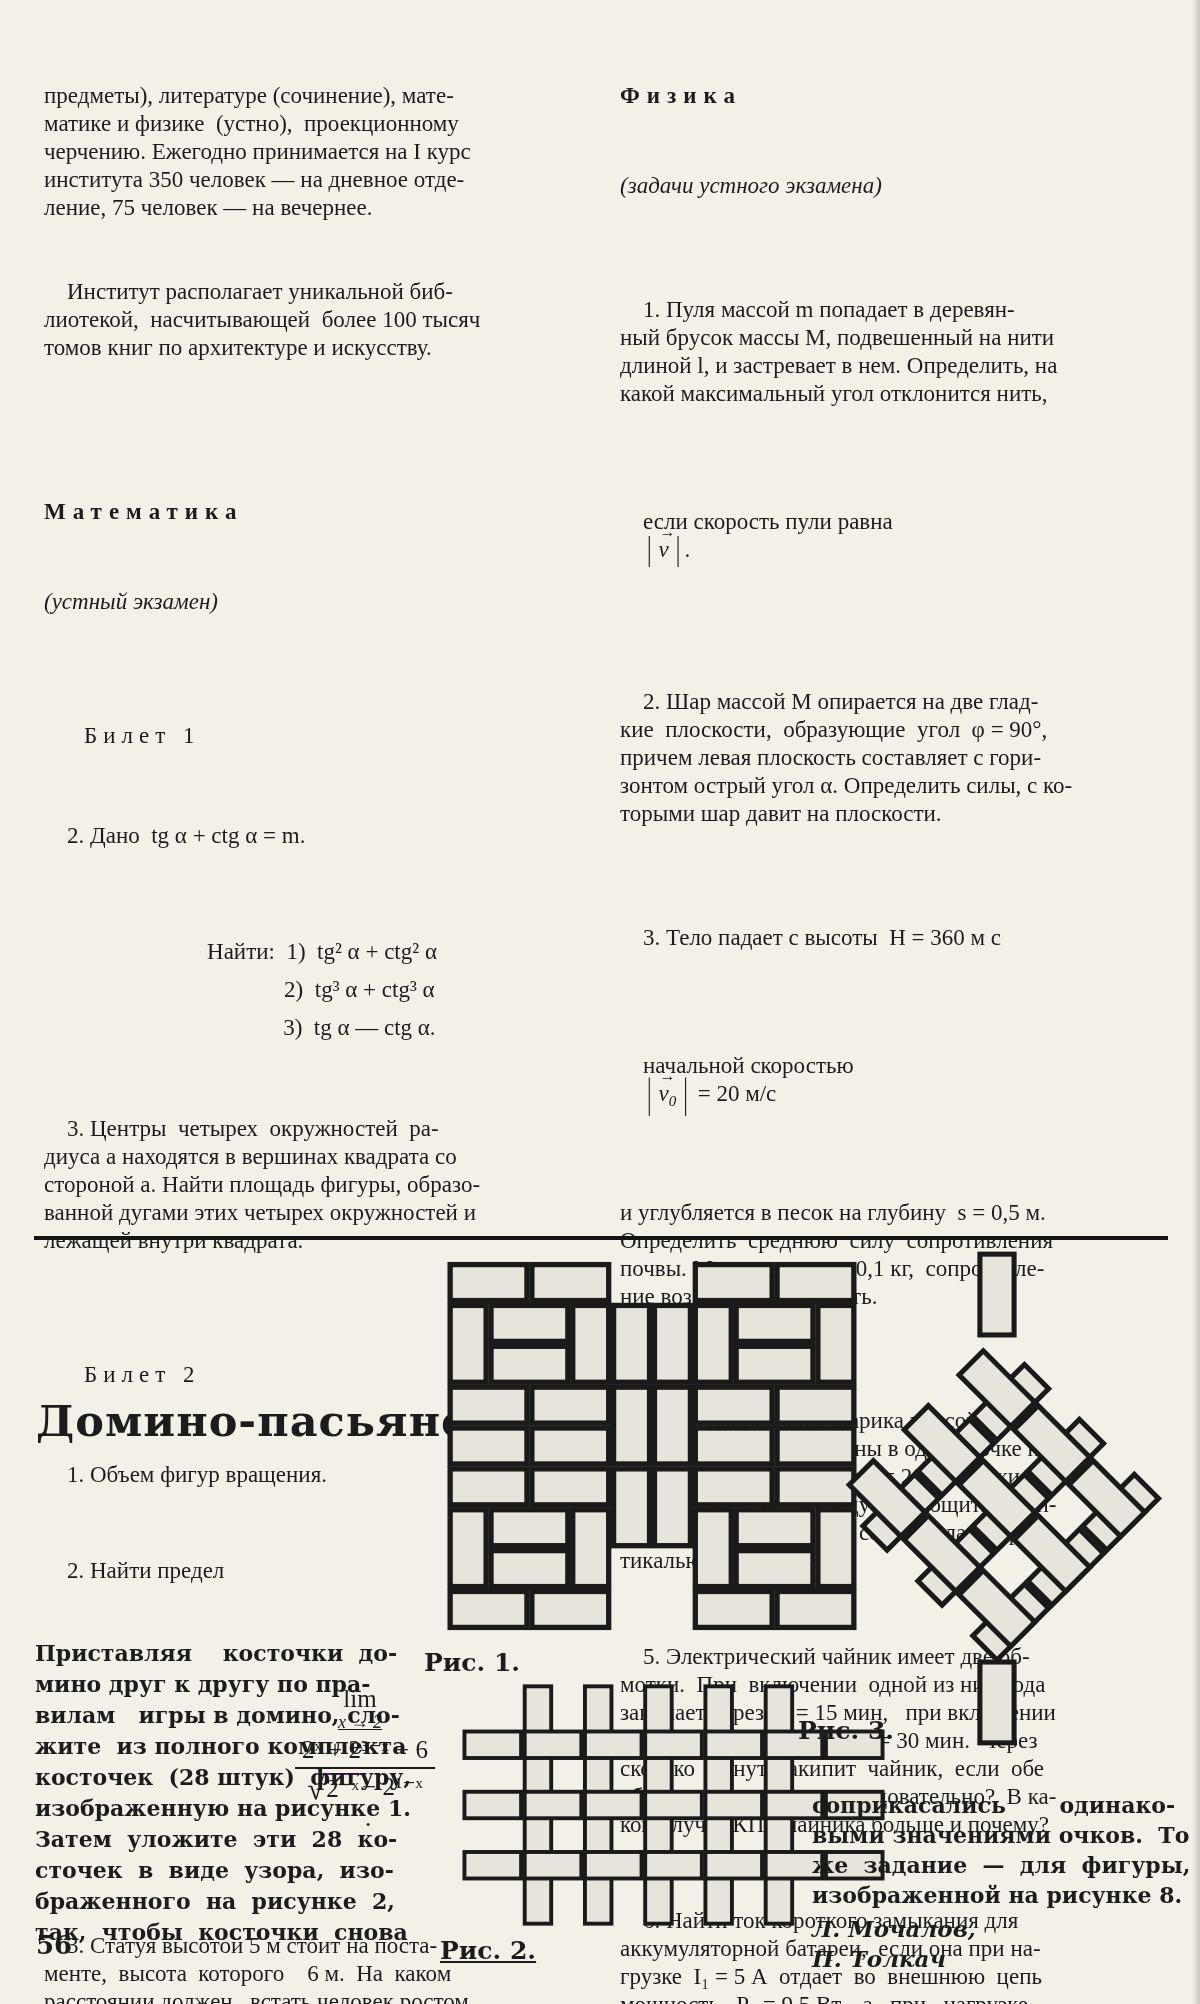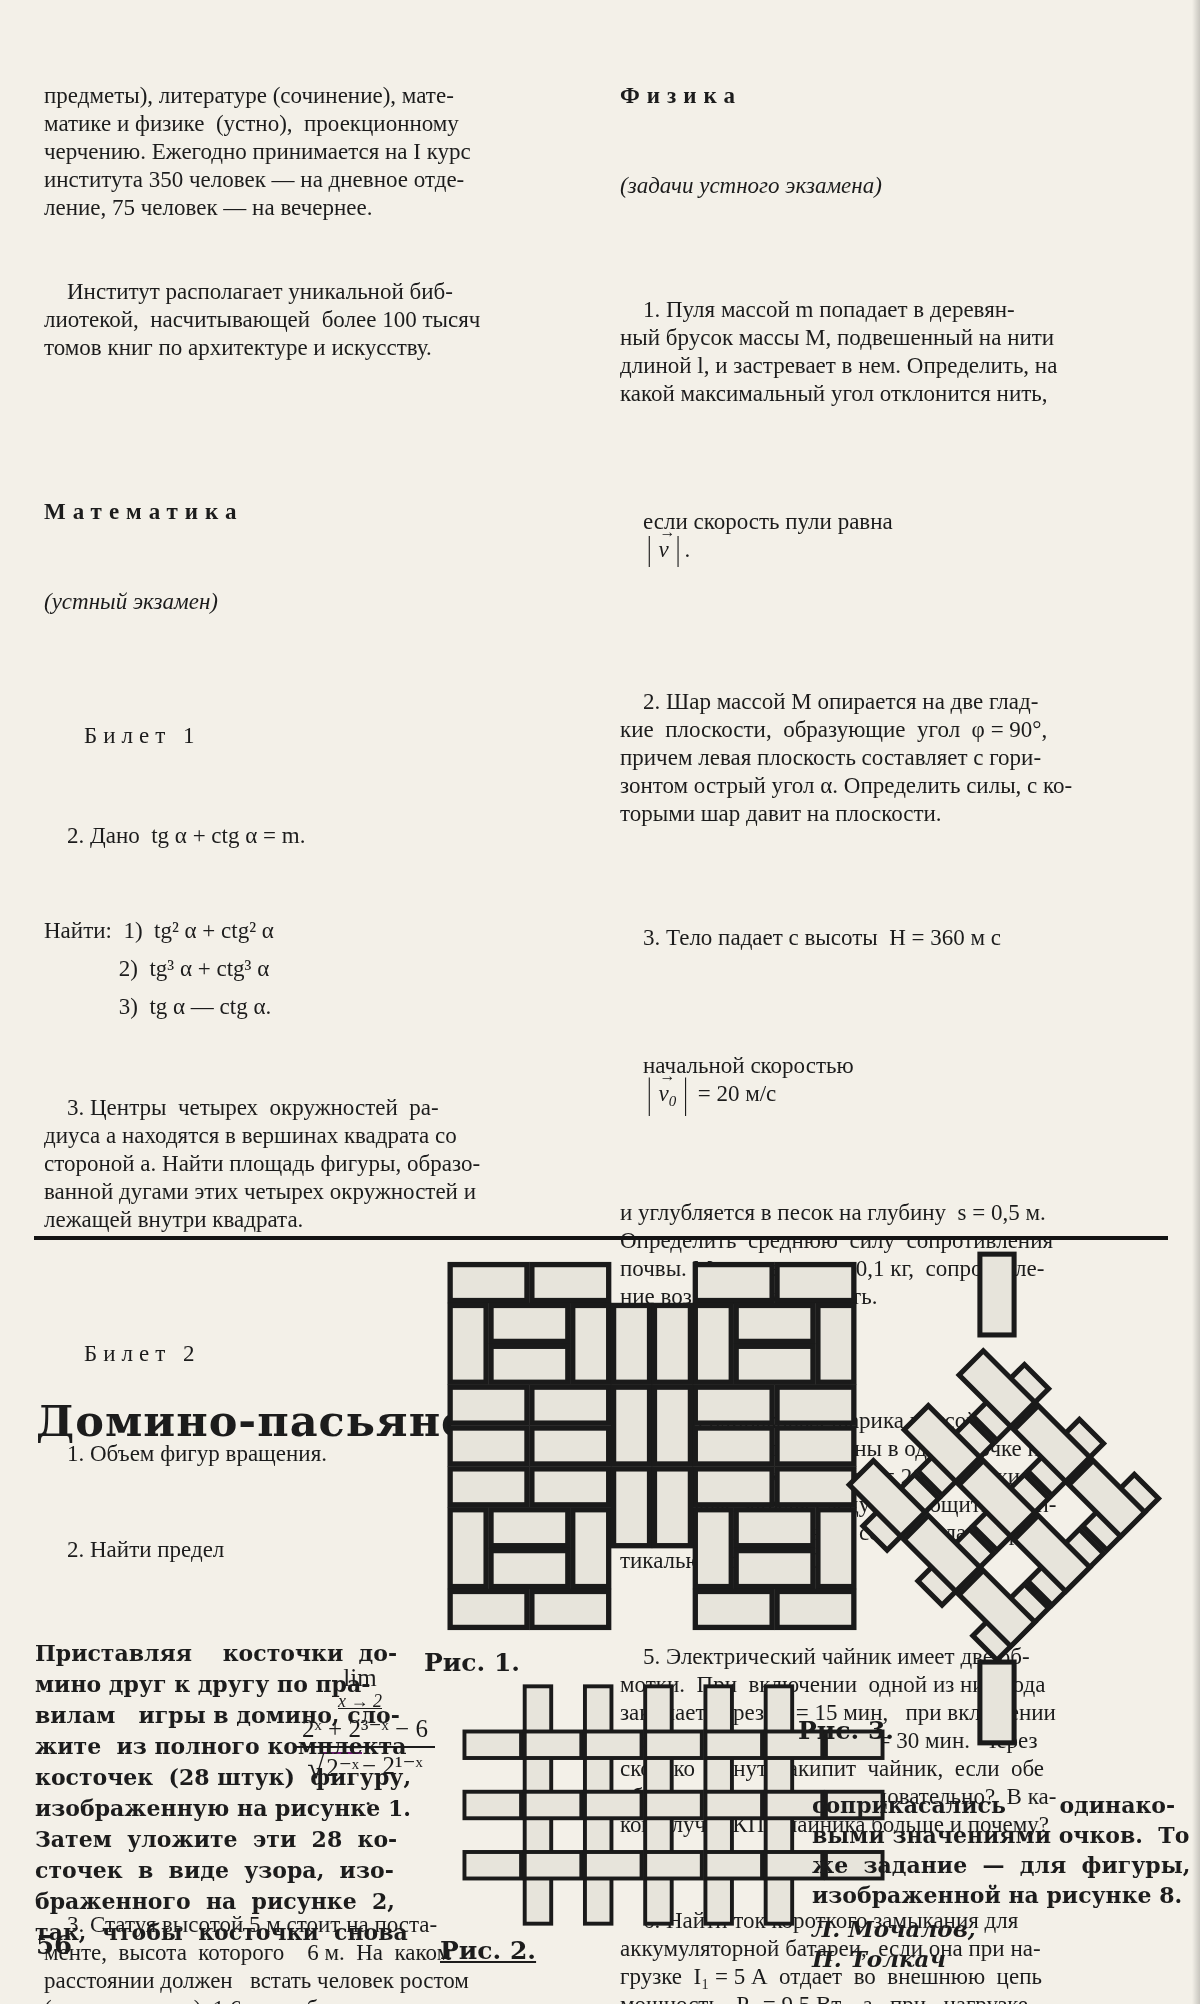--- a/index.html
+++ b/index.html
@@ -14,21 +14,21 @@
   }
   
   .col{position:absolute;white-space:pre;font-size:23px;line-height:28px;}
   .col-left{left:44px;top:26px;width:556px;}
   .col-right{left:620px;top:26px;width:560px;}
   .para{margin-top:12px;}
   .section-heading{font-weight:700;letter-spacing:7px;font-size:23px;}
   .mt-big{margin-top:52px;}
   .sub-heading{font-style:italic;margin-top:6px;}
   .ticket{margin:22px 0 4px 40px;letter-spacing:6px;}
-  .find-block{margin-top:6px;line-height:38px;}
+  .find-block{margin-top:27px;line-height:38px;text-align:center;}
   
   .formula{display:flex;align-items:center;margin:16px 0 4px 86px;font-size:25px;white-space:normal;flex-direction:column;}
   .lim-col{display:inline-flex;flex-direction:column;align-items:center;margin-right:10px;}
   .lim-col .lim-sub{font-size:18px;font-style:italic;margin-top:-5px;text-decoration:underline;}
   .frac{display:inline-flex;flex-direction:column;align-items:center;}
   .frac .num{padding:0 12px 3px;}
   .frac .den{border-top:2px solid #1c1c1c;padding:4px 12px 0;display:inline-flex;align-items:flex-start;}
   .root{font-size:31px;line-height:1;margin-right:-1px;}
   .radicand{border-top:2px solid #701a75;padding:0 3px;}
   .formula-end{margin-left:6px;}

